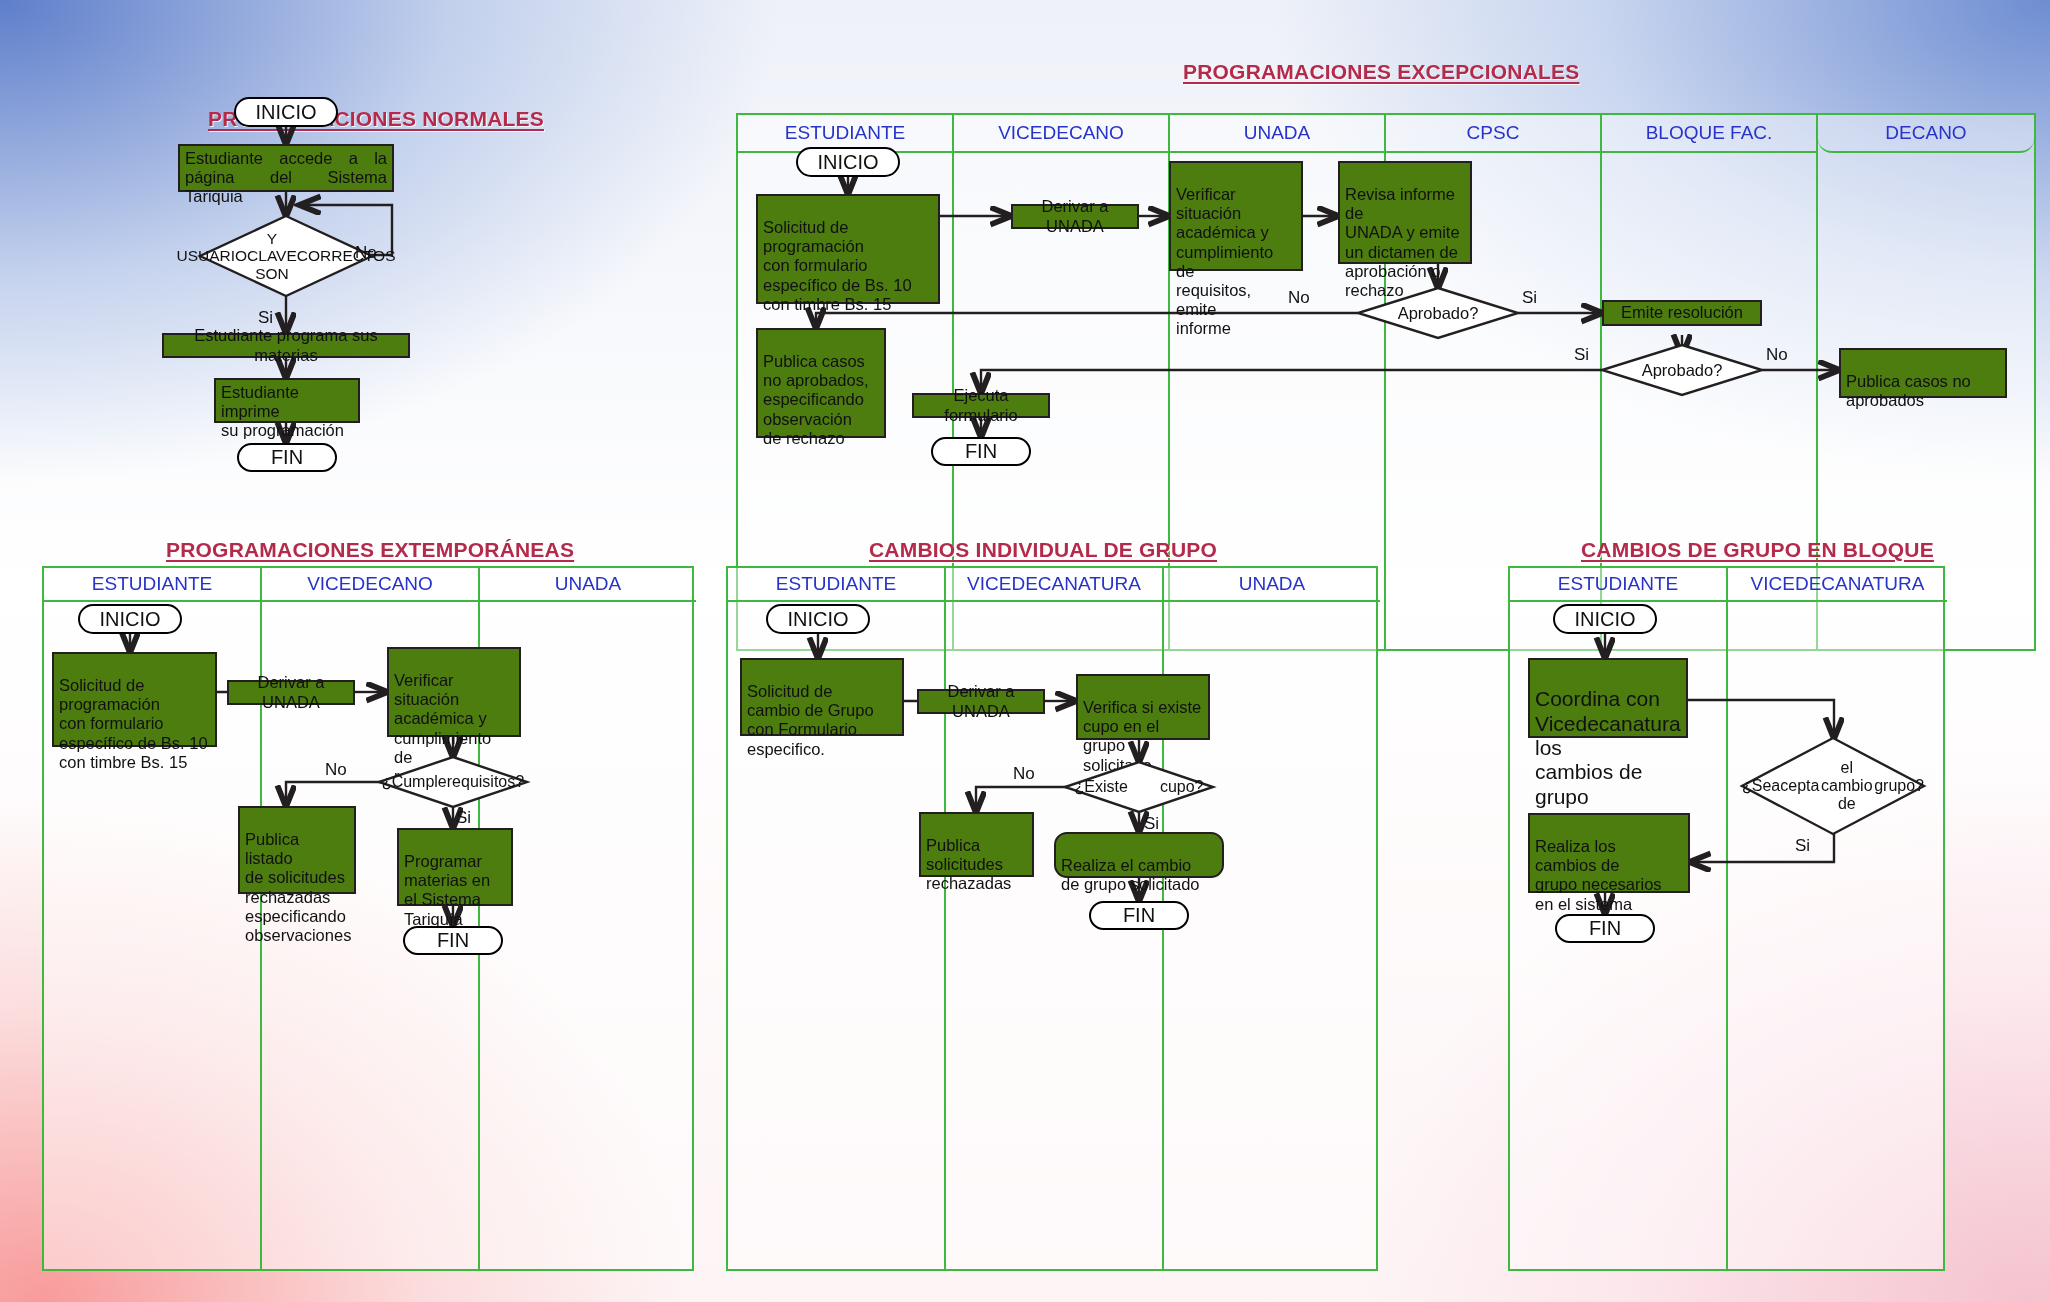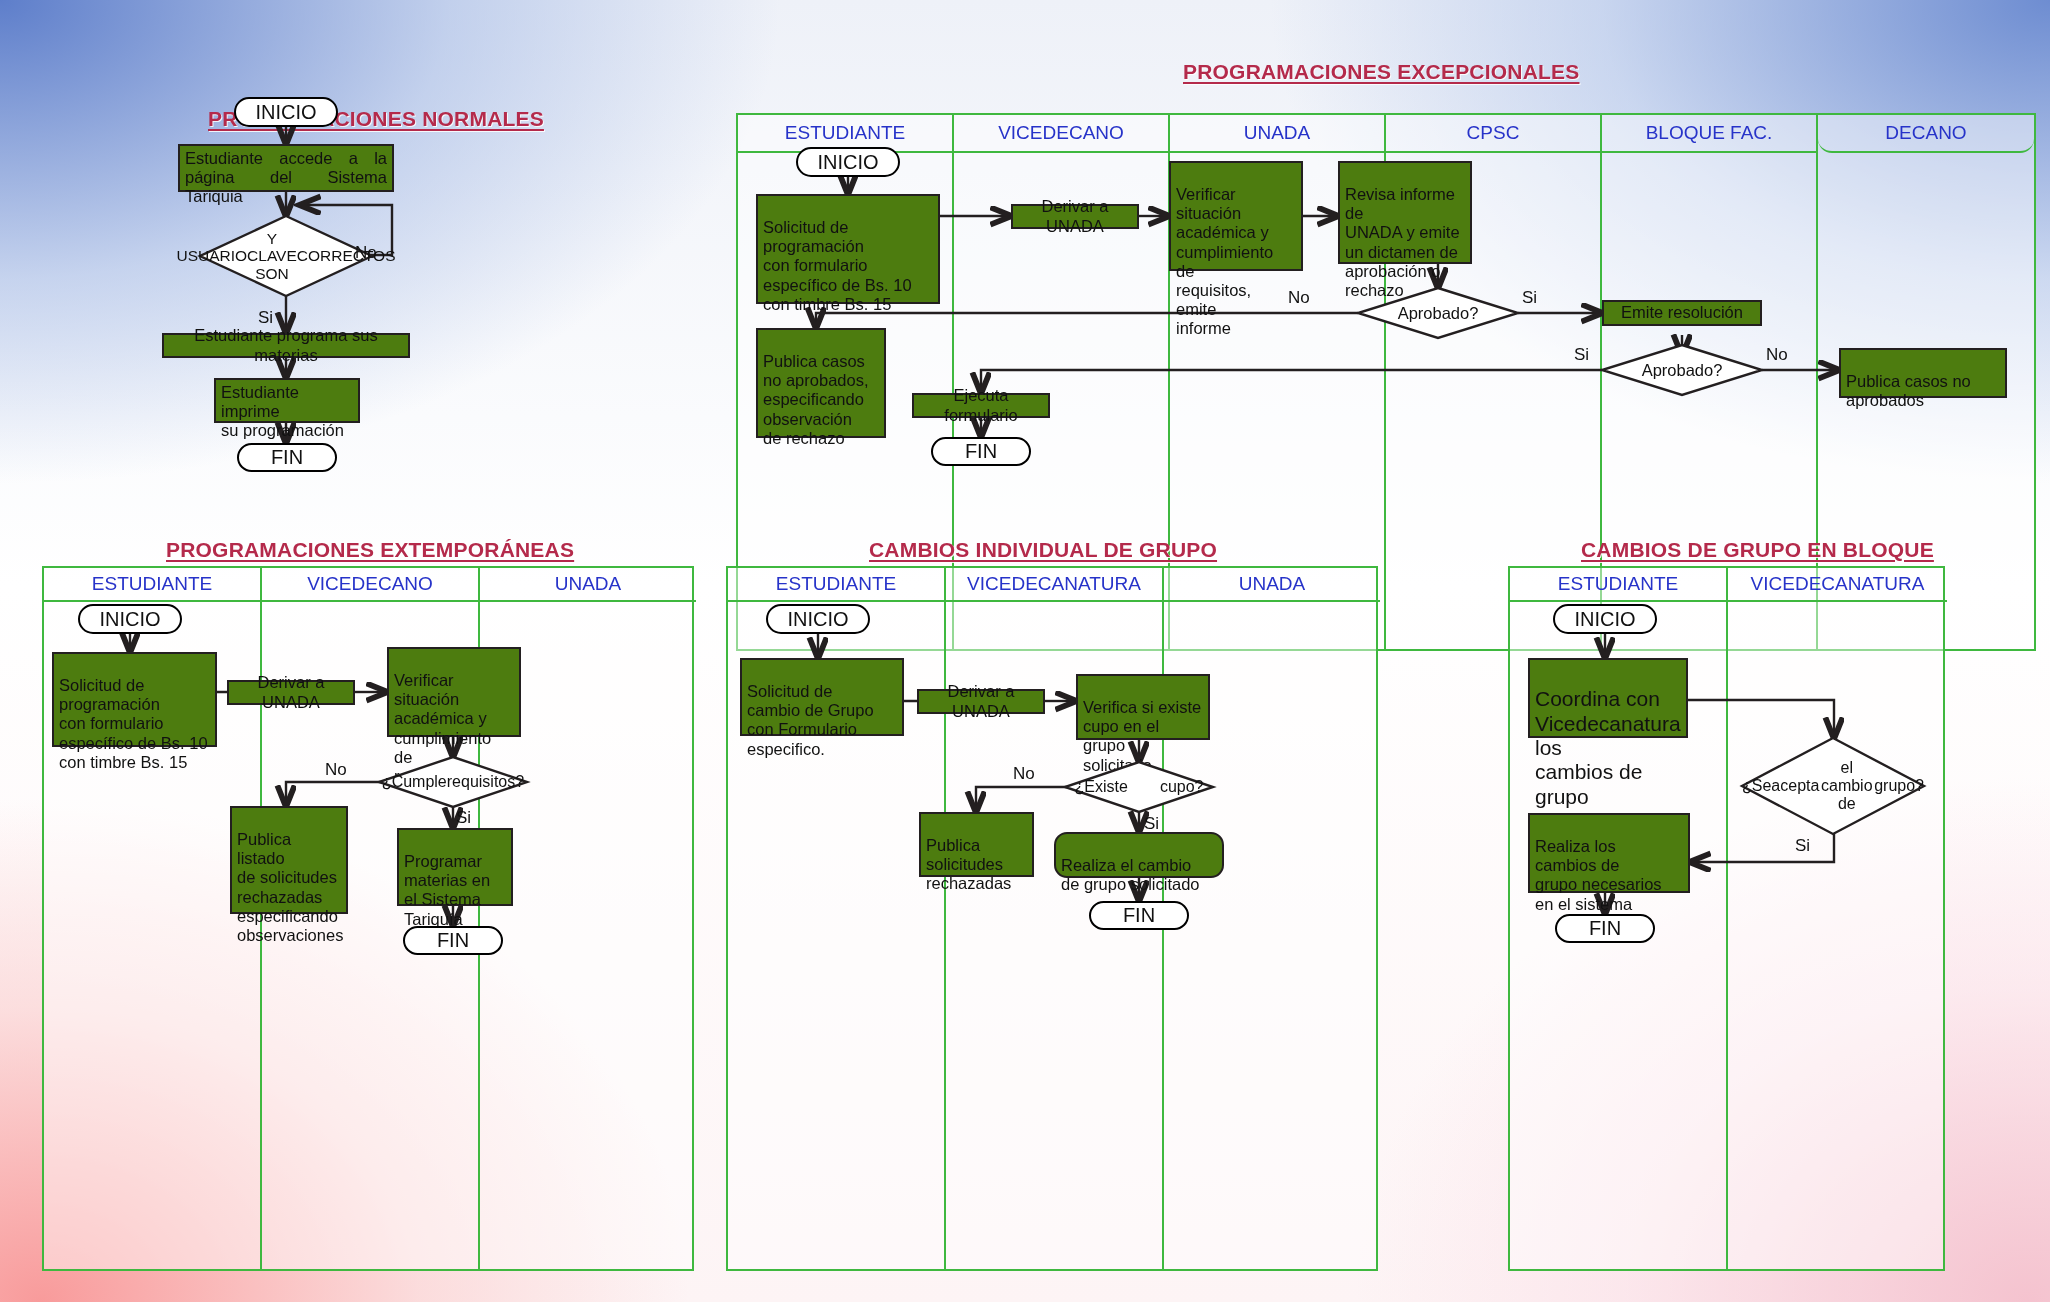--- a/index.html
+++ b/index.html
@@ -290,21 +290,21 @@
       <span>Solicitud de
 programación
 con formulario
 específico de Bs. 10
 con timbre   Bs. 15</span>
     </div>
 
     <div class="node proc c" style="left:185px;top:114px;width:128px;height:25px;font-size:16.5px;">
       <span>Derivar a UNADA</span>
     </div>
-    <div class="node proc" style="left:188px;top:240px;width:118px;height:108px;font-size:16.5px;white-space:pre-line;">
+    <div class="node proc" style="left:196px;top:240px;width:118px;height:88px;font-size:16.5px;white-space:pre-line;">
       <span>Publica listado
 de solicitudes
 rechazadas
 especificando
 observaciones</span>
     </div>
 
     <div class="node proc" style="left:345px;top:81px;width:134px;height:90px;font-size:16.5px;white-space:pre-line;">
       <span>Verificar situación
 académica y

